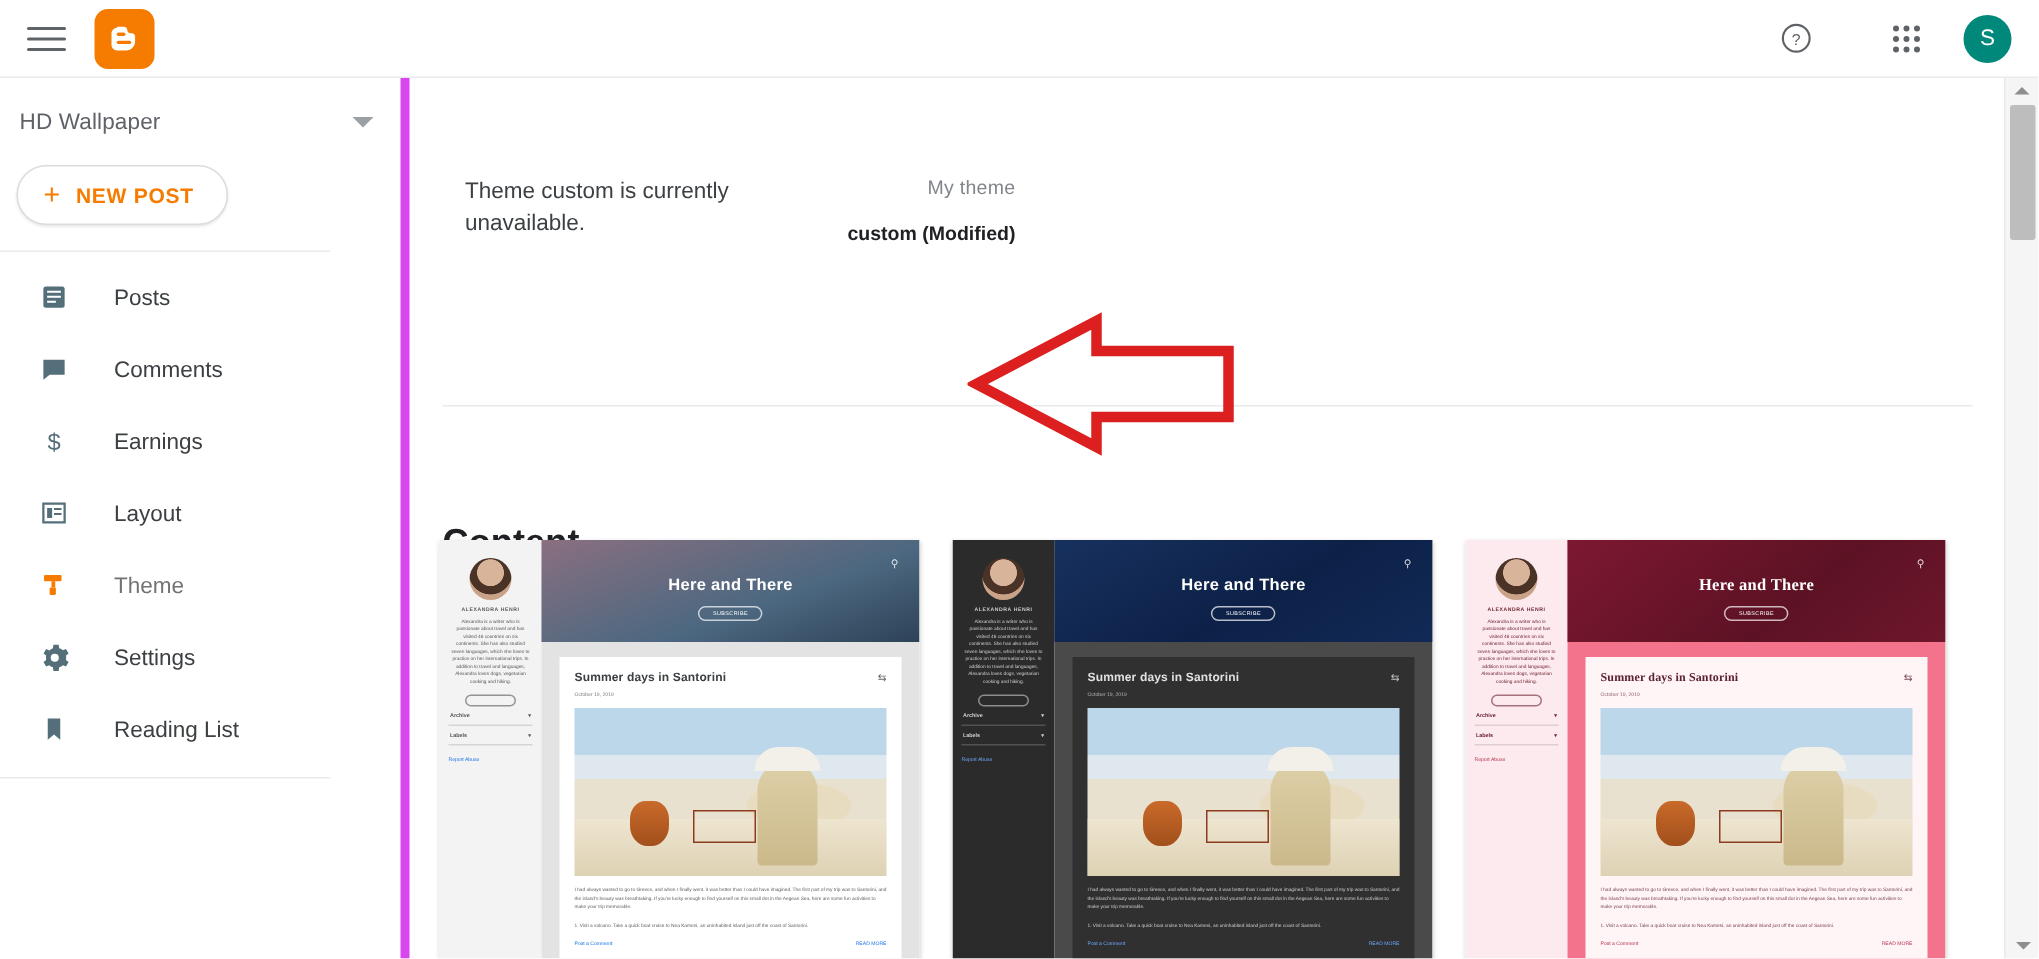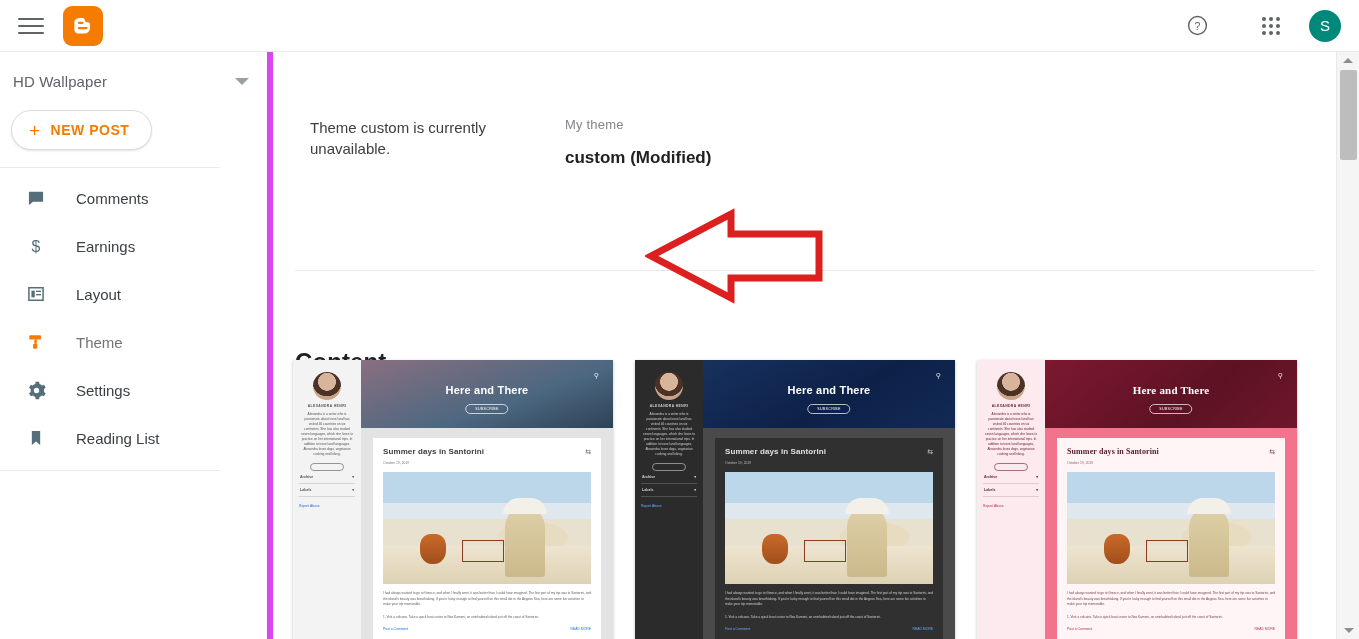--- a/index.html
+++ b/index.html
@@ -89,22 +89,22 @@
     background: #ffffff; overflow: hidden;
   }
   .preview-row {
     position: absolute; left: 37px; top: 65px; width: 960px;
     display: flex;
   }
   .preview-unavailable {
     width: 250px; font-size: 15px; color: #3c4043; line-height: 21px;
   }
   .theme-info { margin-left: 5px; }
-  .theme-info .label { font-size: 13px; color: #80868b; letter-spacing: .2px; }
-  .theme-info .value { font-size: 17px; font-weight: 700; color: #202124; margin-top: 16px; }
+  .theme-info .label { font-size: 13px; color: #80868b; letter-spacing: .2px; text-align: right; }
+  .theme-info .value { font-size: 13px; font-weight: 700; color: #202124; margin-top: 16px; }
   .content-divider {
     position: absolute; left: 22px; top: 218px; width: 1020px; height: 1px; background: #e8eaed;
   }
   .content-title {
     position: absolute; left: 22px; top: 296px;
     font-size: 24px; font-weight: 700; color: #202124; letter-spacing: .1px;
   }
 
   
   .cards { position: absolute; left: 20px; top: 308px; display: flex; gap: 22px; }
@@ -275,20 +275,31 @@
         <span class="plus">+</span>
         <span>NEW POST</span>
       </div>
     </div>
     <div class="nav-divider"></div>
 
     <div class="nav">
       <div class="nav-item">
         <span class="ico">
           <svg width="20" height="20" viewBox="0 0 24 24">
+              <rect x="3.5" y="3.5" width="17" height="17" rx="2" fill="#546e7a"></rect>
+              <rect x="6.5" y="7" width="11" height="1.6" fill="#fff"></rect>
+              <rect x="6.5" y="11" width="11" height="1.6" fill="#fff"></rect>
+              <rect x="6.5" y="15" width="7" height="1.6" fill="#fff"></rect>
+            </svg>
+        </span>
+        <span>Posts</span>
+      </div>
+      <div class="nav-item">
+        <span class="ico">
+          <svg width="20" height="20" viewBox="0 0 24 24">
               <path d="M3.5 4.5h17v12h-12l-5 4z" fill="#546e7a"></path>
             </svg>
         </span>
         <span>Comments</span>
       </div>
       <div class="nav-item">
         <span class="ico">
           <svg width="20" height="20" viewBox="0 0 24 24">
               <text x="12" y="19" font-size="19" text-anchor="middle" fill="#546e7a" font-family="Liberation Sans, sans-serif">$</text>
             </svg>

